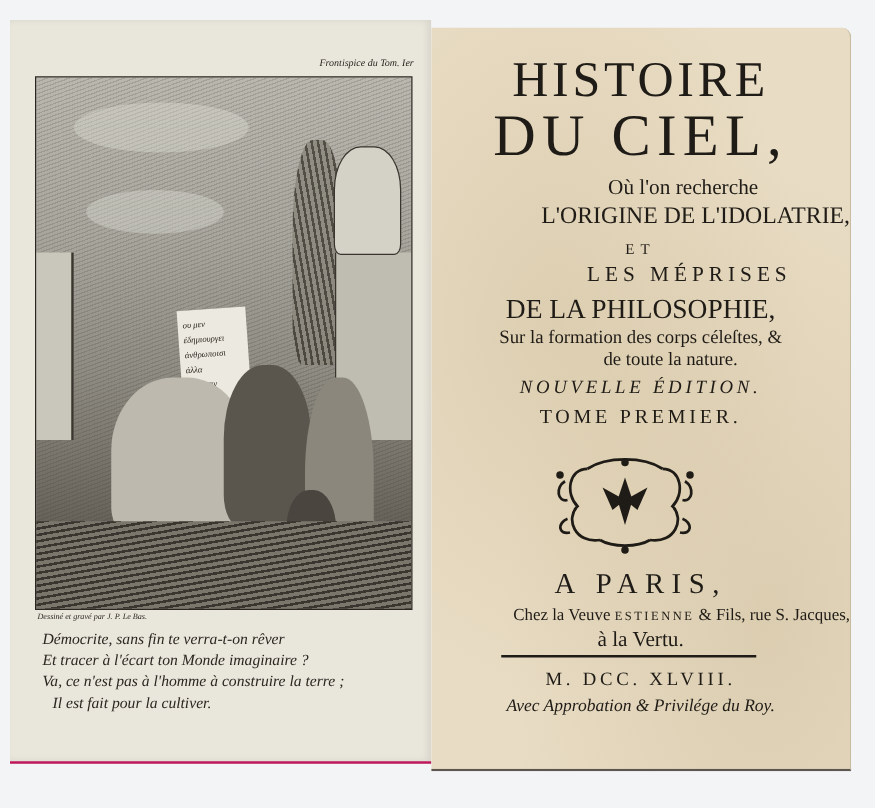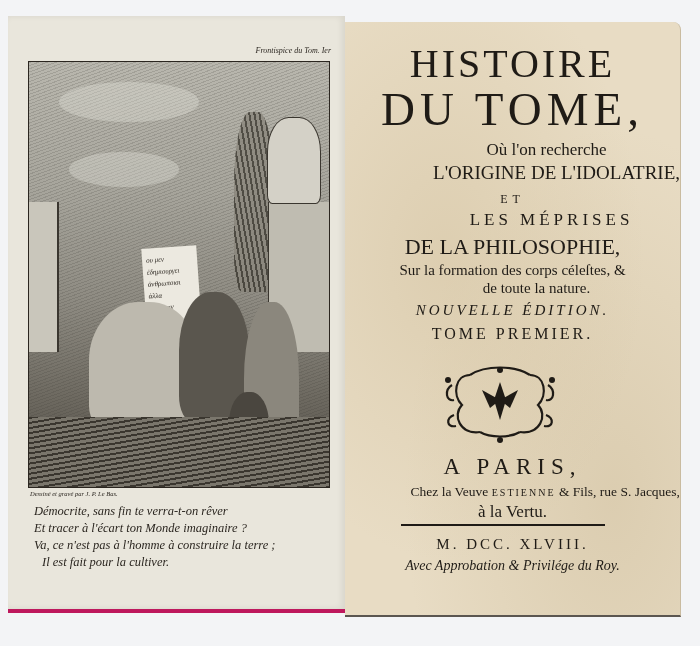--- a/index.html
+++ b/index.html
@@ -1,19 +1,19 @@
 <!DOCTYPE html>
 <html><head>
 <meta charset="utf-8">
 <style>
   html,body{margin:0;padding:0;}
   body{width:700px;height:646px;background:#f3f4f6;position:relative;overflow:hidden;font-family:"Liberation Serif",serif;}
   .spread{position:absolute;left:8px;top:14px;width:672px;height:600px;}
   .page-left{position:absolute;left:0;top:2px;width:337px;height:593px;background:#e9e6dc;
-    box-shadow:inset -3px 0 6px rgba(0,0,0,.08);border-bottom:4px solid #be185d;}
+    box-shadow:inset -3px 0 6px rgba(0,0,0,.08);border-bottom:2px solid #be185d;}
   .page-right{position:absolute;left:337px;top:8px;width:335px;height:593px;background:#e8dcc4;
     background-image:radial-gradient(ellipse at 30% 40%,rgba(200,180,140,.35),transparent 60%),
                      radial-gradient(ellipse at 80% 80%,rgba(190,170,130,.3),transparent 55%);
     border-bottom:2px solid #5b5650;border-right:1px solid #c9bba0;border-top-right-radius:8px;}
   .fronti-label{position:absolute;right:14px;top:30px;font-style:italic;font-size:8px;color:#2b2620;}
   .engraving{position:absolute;left:20px;top:45px;width:300px;height:425px;border:1.5px solid #2b2620;
     background:
       linear-gradient(180deg,#b9b7ae 0%,#a7a59c 30%,#8f8c83 55%,#6c685f 80%,#4f4b44 100%);
     overflow:hidden;}
   .sky-lines{position:absolute;inset:0;background:repeating-linear-gradient(160deg,rgba(60,58,52,.18) 0 1px,transparent 1px 3px);}
@@ -85,21 +85,21 @@
     <div class="verse">
       <div>Démocrite, sans fin te verra-t-on rêver</div>
       <div>Et tracer à l'écart ton Monde imaginaire ?</div>
       <div>Va, ce n'est pas à l'homme à construire la terre ;</div>
       <div class="indent">Il est fait pour la cultiver.</div>
     </div>
   </div>
 
   <div class="page-right">
     <div class="tp t-histoire">HISTOIRE</div>
-    <div class="tp t-duciel">DU TOME,</div>
+    <div class="tp t-duciel">DU CIEL,</div>
     <div class="tp t-ouon">Où l'on recherche</div>
     <div class="tp t-origine">L'ORIGINE DE L'IDOLATRIE,</div>
     <div class="tp t-et">ET</div>
     <div class="tp t-meprises">LES MÉPRISES</div>
     <div class="tp t-philo">DE LA PHILOSOPHIE,</div>
     <div class="tp t-sur">Sur la formation des corps céleſtes, &amp;</div>
     <div class="tp t-toute">de toute la nature.</div>
     <div class="tp t-nouvelle">NOUVELLE ÉDITION.</div>
     <div class="tp t-tome">TOME PREMIER.</div>
 

